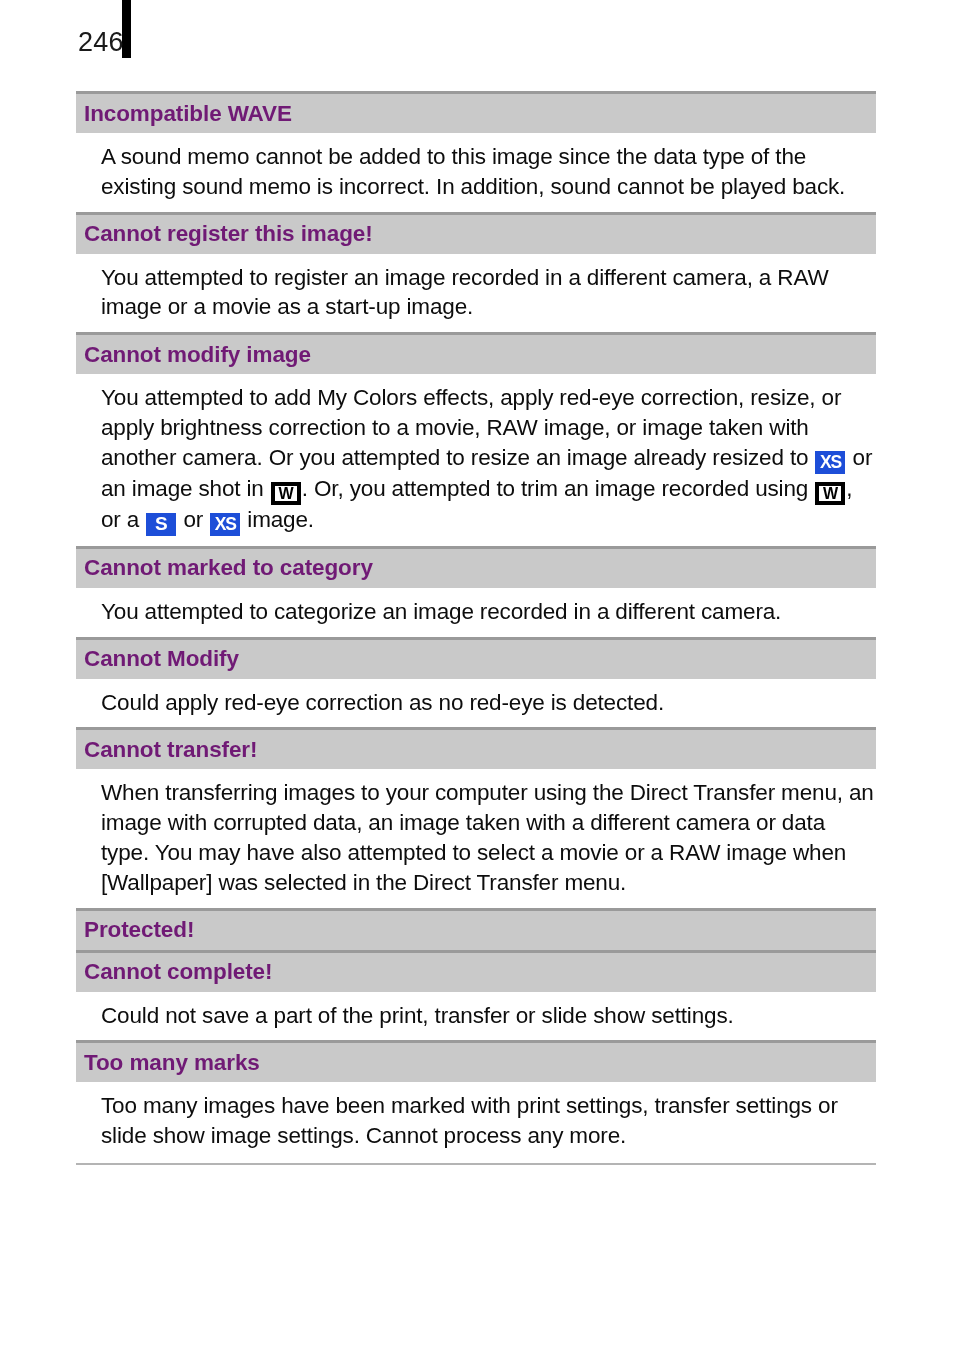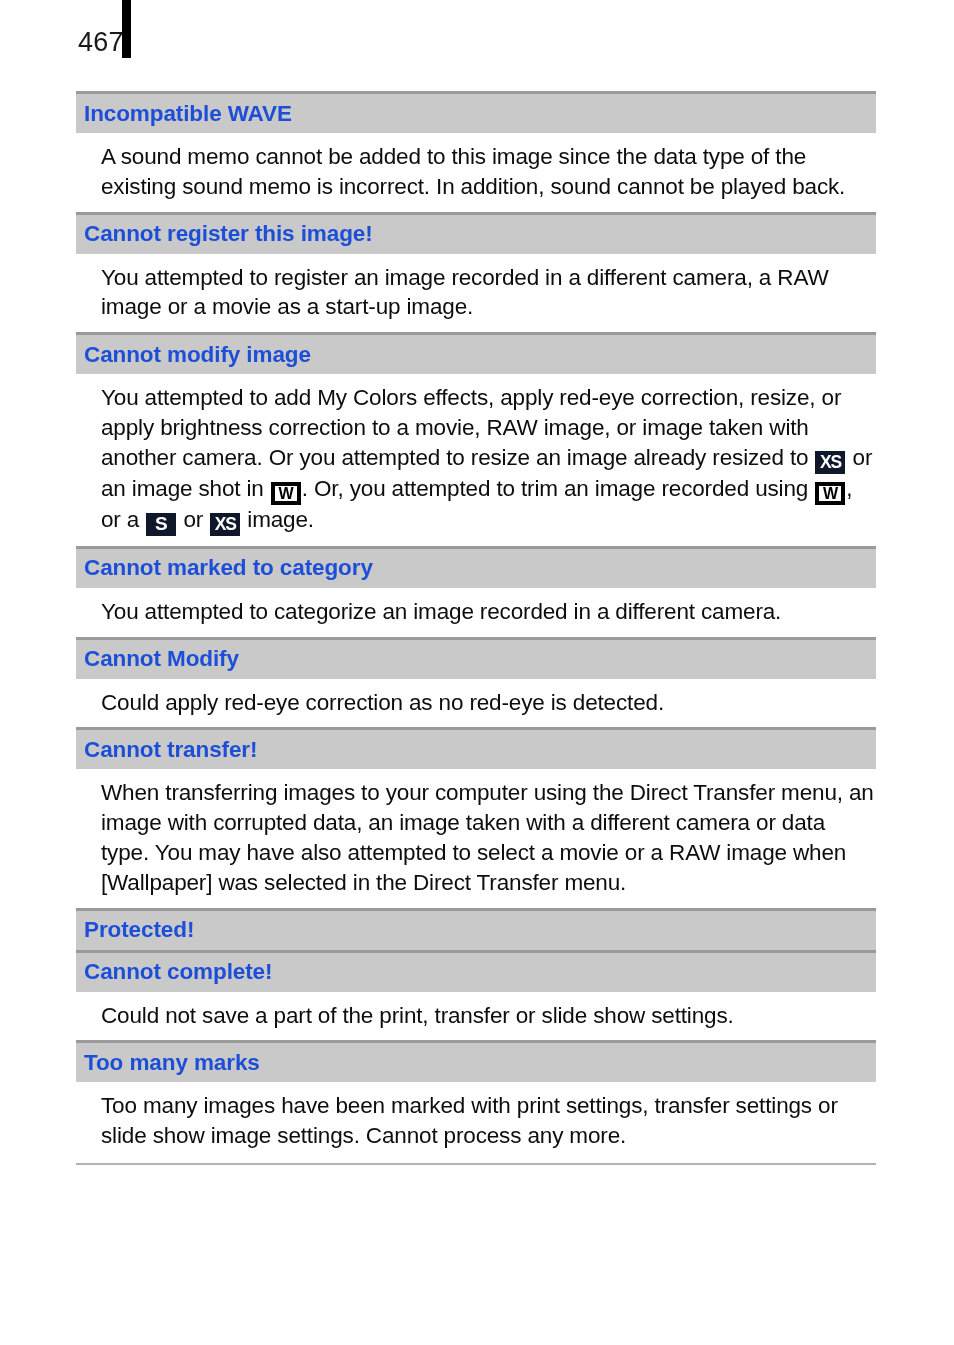--- a/index.html
+++ b/index.html
@@ -65,21 +65,21 @@
     height: 39px;
     box-sizing: border-box;
     padding: 0 0 0 8px;
     display: flex;
     align-items: center;
   }
   .msg-head-label {
     font-size: 22.5px;
     font-weight: bold;
     line-height: 26px;
-    color: #1d4ed8;
+    color: #701a75;
     letter-spacing: -0.1px;
   }
 
   .msg-body {
     padding: 9px 0 10px 25px;
     background: #ffffff;
   }
   .msg-body-text {
     font-size: 22.5px;
     line-height: 29.8px;
@@ -92,21 +92,21 @@
   .ic {
     display: inline-block;
     vertical-align: -3px;
     text-align: center;
     font-weight: bold;
     font-family: "Liberation Sans", sans-serif;
     box-sizing: border-box;
   }
   
   .ic-dark {
-    background: #0f172a;
+    background: #1d4ed8;
     color: #ffffff;
     width: 30px;
     height: 23px;
     line-height: 22px;
     font-size: 17.5px;
     letter-spacing: -1.3px;
     margin: 0 1px;
   }
   .ic-dark.ic-s {
     font-size: 19px;
@@ -130,21 +130,21 @@
     background: #b4b4b4;
     width: 800px;
     margin-top: 2px;
   }
 </style>
 </head>
 <body>
 
 <div class="page-header">
   <div class="page-rule"></div>
-  <div class="page-number">467</div>
+  <div class="page-number">246</div>
 </div>
 
 <div class="msg-table" id="msg-table">
     <div class="msg-section">
       <div class="section-rule"></div>
       <div class="msg-head">
         <span class="msg-head-label">Incompatible WAVE</span>
       </div>
       <div class="msg-body">
         <div class="msg-body-text"><span>A sound memo cannot be added to this image since the data type of the existing sound memo is incorrect. In addition, sound cannot be played back.</span></div>

